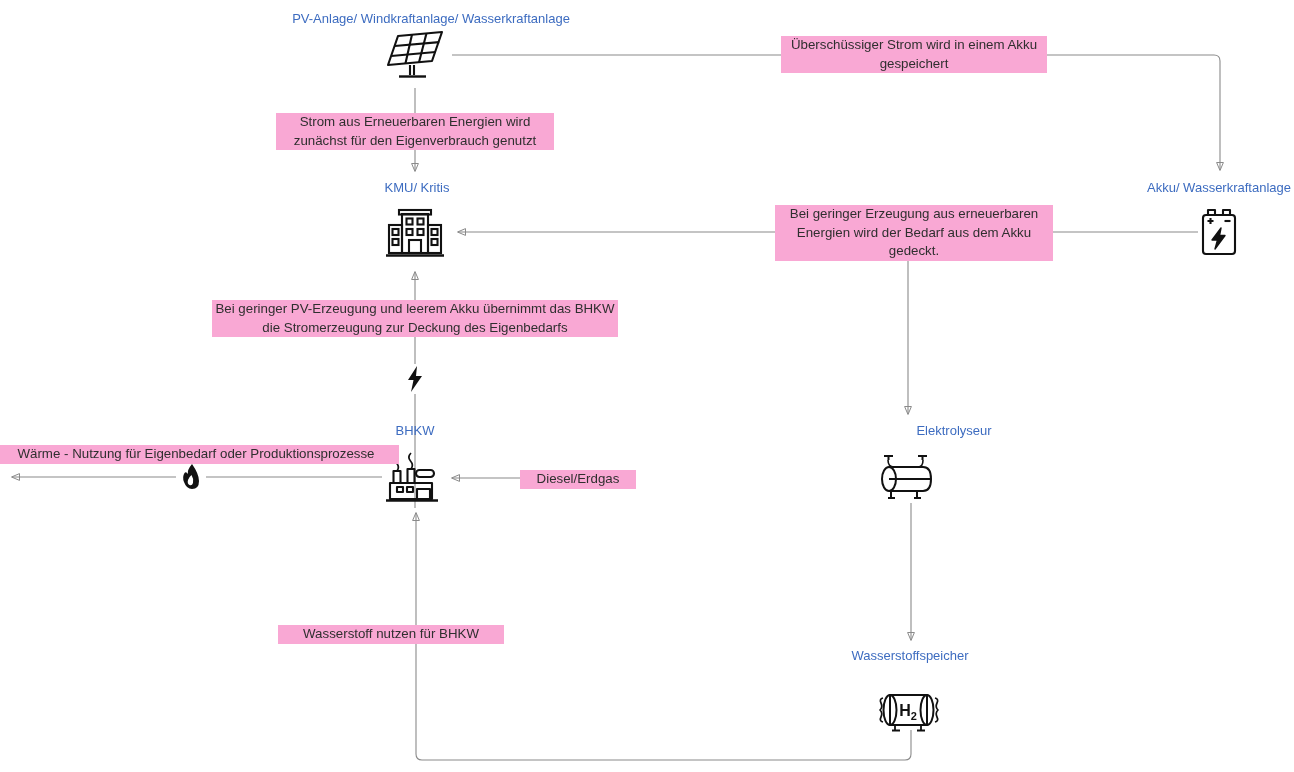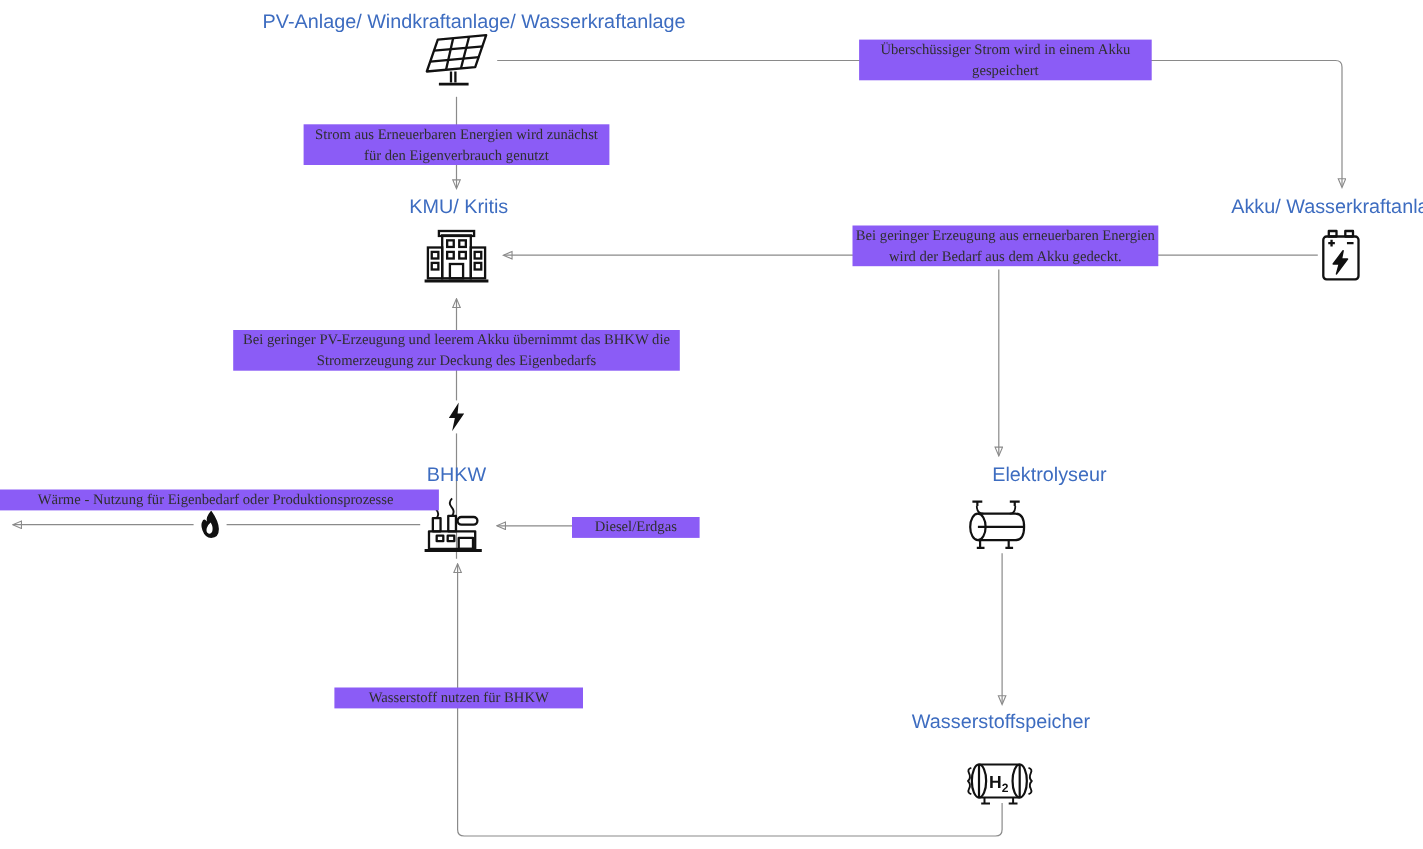--- a/index.html
+++ b/index.html
@@ -21,36 +21,35 @@
   #edges {
     position: absolute;
     left: 0;
     top: 0;
     width: 1294px;
     height: 772px;
   }
   .node-label {
     position: absolute;
     color: #3d6cc0;
-    font-size: 18px;
+    font-size: 13px;
     line-height: 16px;
     text-align: center;
     white-space: nowrap;
     transform: translateX(-50%);
   }
   .edge-label {
     position: absolute;
     color: #2f2f2f;
     font-size: 13.3px;
     line-height: 18.6px;
     text-align: center;
     transform: translateX(-50%);
-    background: #8b5cf6;
+    background: #f9a8d4;
     padding: 0 3px;
-    font-family: Liberation Serif, serif;
   }
   .icon {
     position: absolute;
     transform: translate(-50%, -50%);
     line-height: 0;
   }
   .icon svg { display: block; }
 </style>
 </head>
 <body>
@@ -213,15 +212,15 @@
   <div class="edge-label" style="left:914px; top:205px; width:272px;">Bei geringer Erzeugung aus erneuerbaren Energien wird der Bedarf aus dem Akku gedeckt.</div>
 
   <div class="edge-label" style="left:415px; top:300px; width:400px;">Bei geringer PV-Erzeugung und leerem Akku übernimmt das BHKW die Stromerzeugung zur Deckung des Eigenbedarfs</div>
 
 
   <div class="edge-label" style="left:196px; top:445px; width:400px;">Wärme - Nutzung für Eigenbedarf oder Produktionsprozesse</div>
 
   <div class="edge-label" style="left:578px; top:470px; width:110px;">Diesel/Erdgas</div>
 
 
-  <div class="edge-label" style="left:417px; top:625px; width:220px;">Wasserstoff nutzen für BHKW</div>
+  <div class="edge-label" style="left:391px; top:625px; width:220px;">Wasserstoff nutzen für BHKW</div>
 
 </div>
 
 </body></html>

